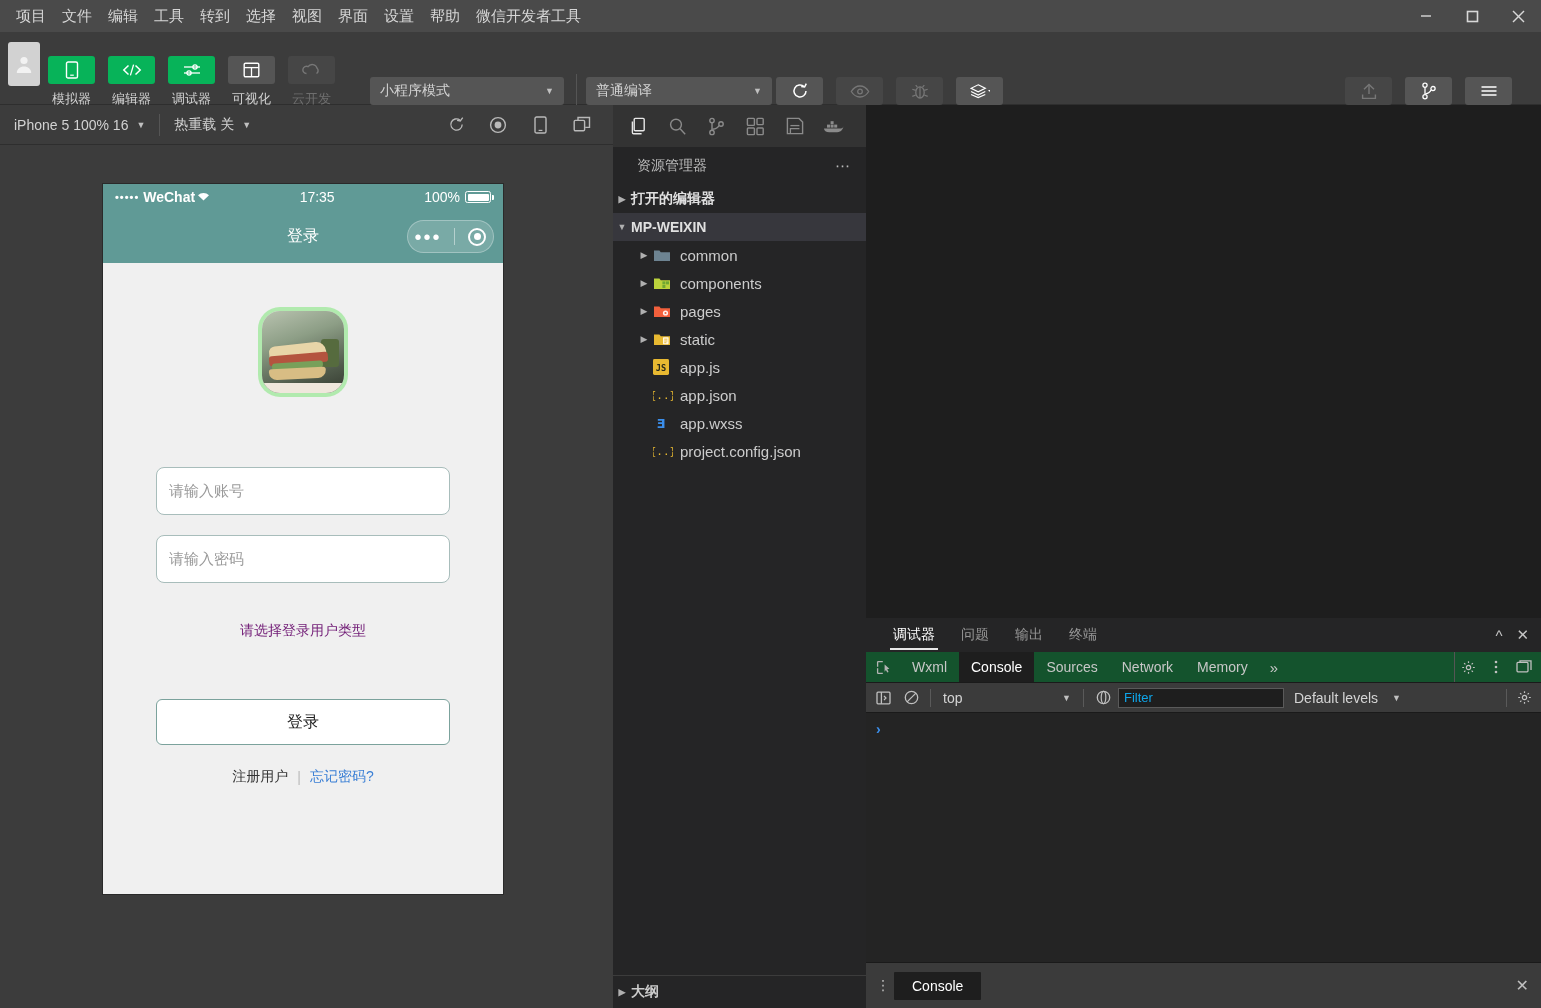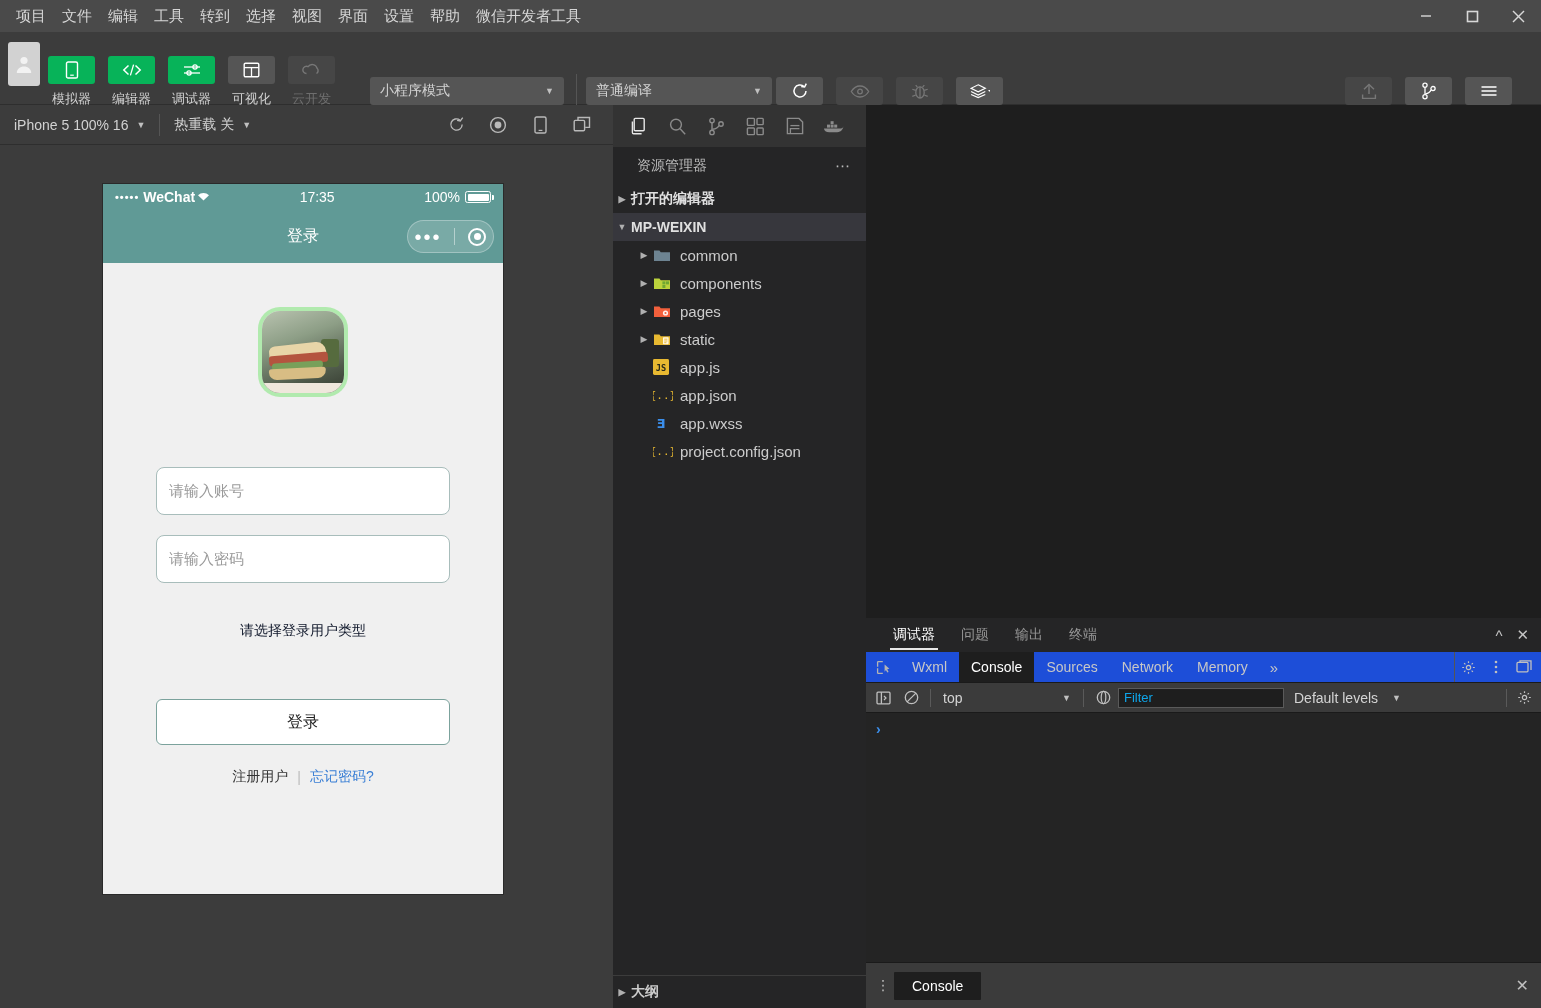--- a/index.html
+++ b/index.html
@@ -178,21 +178,21 @@
 
   .field {
     width: 294px; height: 48px; margin-top: 0;
     background: #fff; border: 1px solid #a8bdbb; border-radius: 8px;
     display: flex; align-items: center; padding: 0 12px;
     font-size: 15px; color: #9a9a9a;
   }
   .field.first { margin-top: 74px; }
   .field.second { margin-top: 20px; }
   .form-label {
-    margin-top: 39px; font-size: 14px; color: #0f172a;
+    margin-top: 39px; font-size: 14px; color: #701a75;
   }
   .login-btn {
     width: 294px; height: 46px; margin-top: 59px;
     background: #fff; border: 1px solid #7ba29c; border-radius: 6px;
     display: flex; align-items: center; justify-content: center;
     font-size: 16px; color: #222;
   }
   .links {
     margin-top: 23px; display: flex; align-items: center; gap: 9px;
     font-size: 14px;
@@ -263,21 +263,21 @@
   .dbg-tab.active { color: #ffffff; }
   .dbg-tab.active::after {
     content: ""; position: absolute; left: 10px; right: 10px; bottom: 2px;
     height: 2px; background: #e7e7e7;
   }
   .dbg-actions { margin-left: auto; display: flex; align-items: center; padding-right: 12px; gap: 14px; }
   .dbg-actions span { color: #c5c5c5; font-size: 15px; }
 
   .devtools { flex: 1; display: flex; flex-direction: column; background: #242424; }
   .dt-tabbar {
-    height: 31px; background: #1d4ed8; display: flex; align-items: stretch;
+    height: 31px; background: #14532d; display: flex; align-items: stretch;
     border-bottom: 1px solid #1a1a1a;
   }
   .dt-inspect {
     width: 34px; display: flex; align-items: center; justify-content: center;
   }
   .dt-inspect svg { stroke: #b4b4b4; fill: none; }
   .dt-tab {
     display: flex; align-items: center; padding: 0 12px; font-size: 14px;
     color: #c7c7c7;
   }

